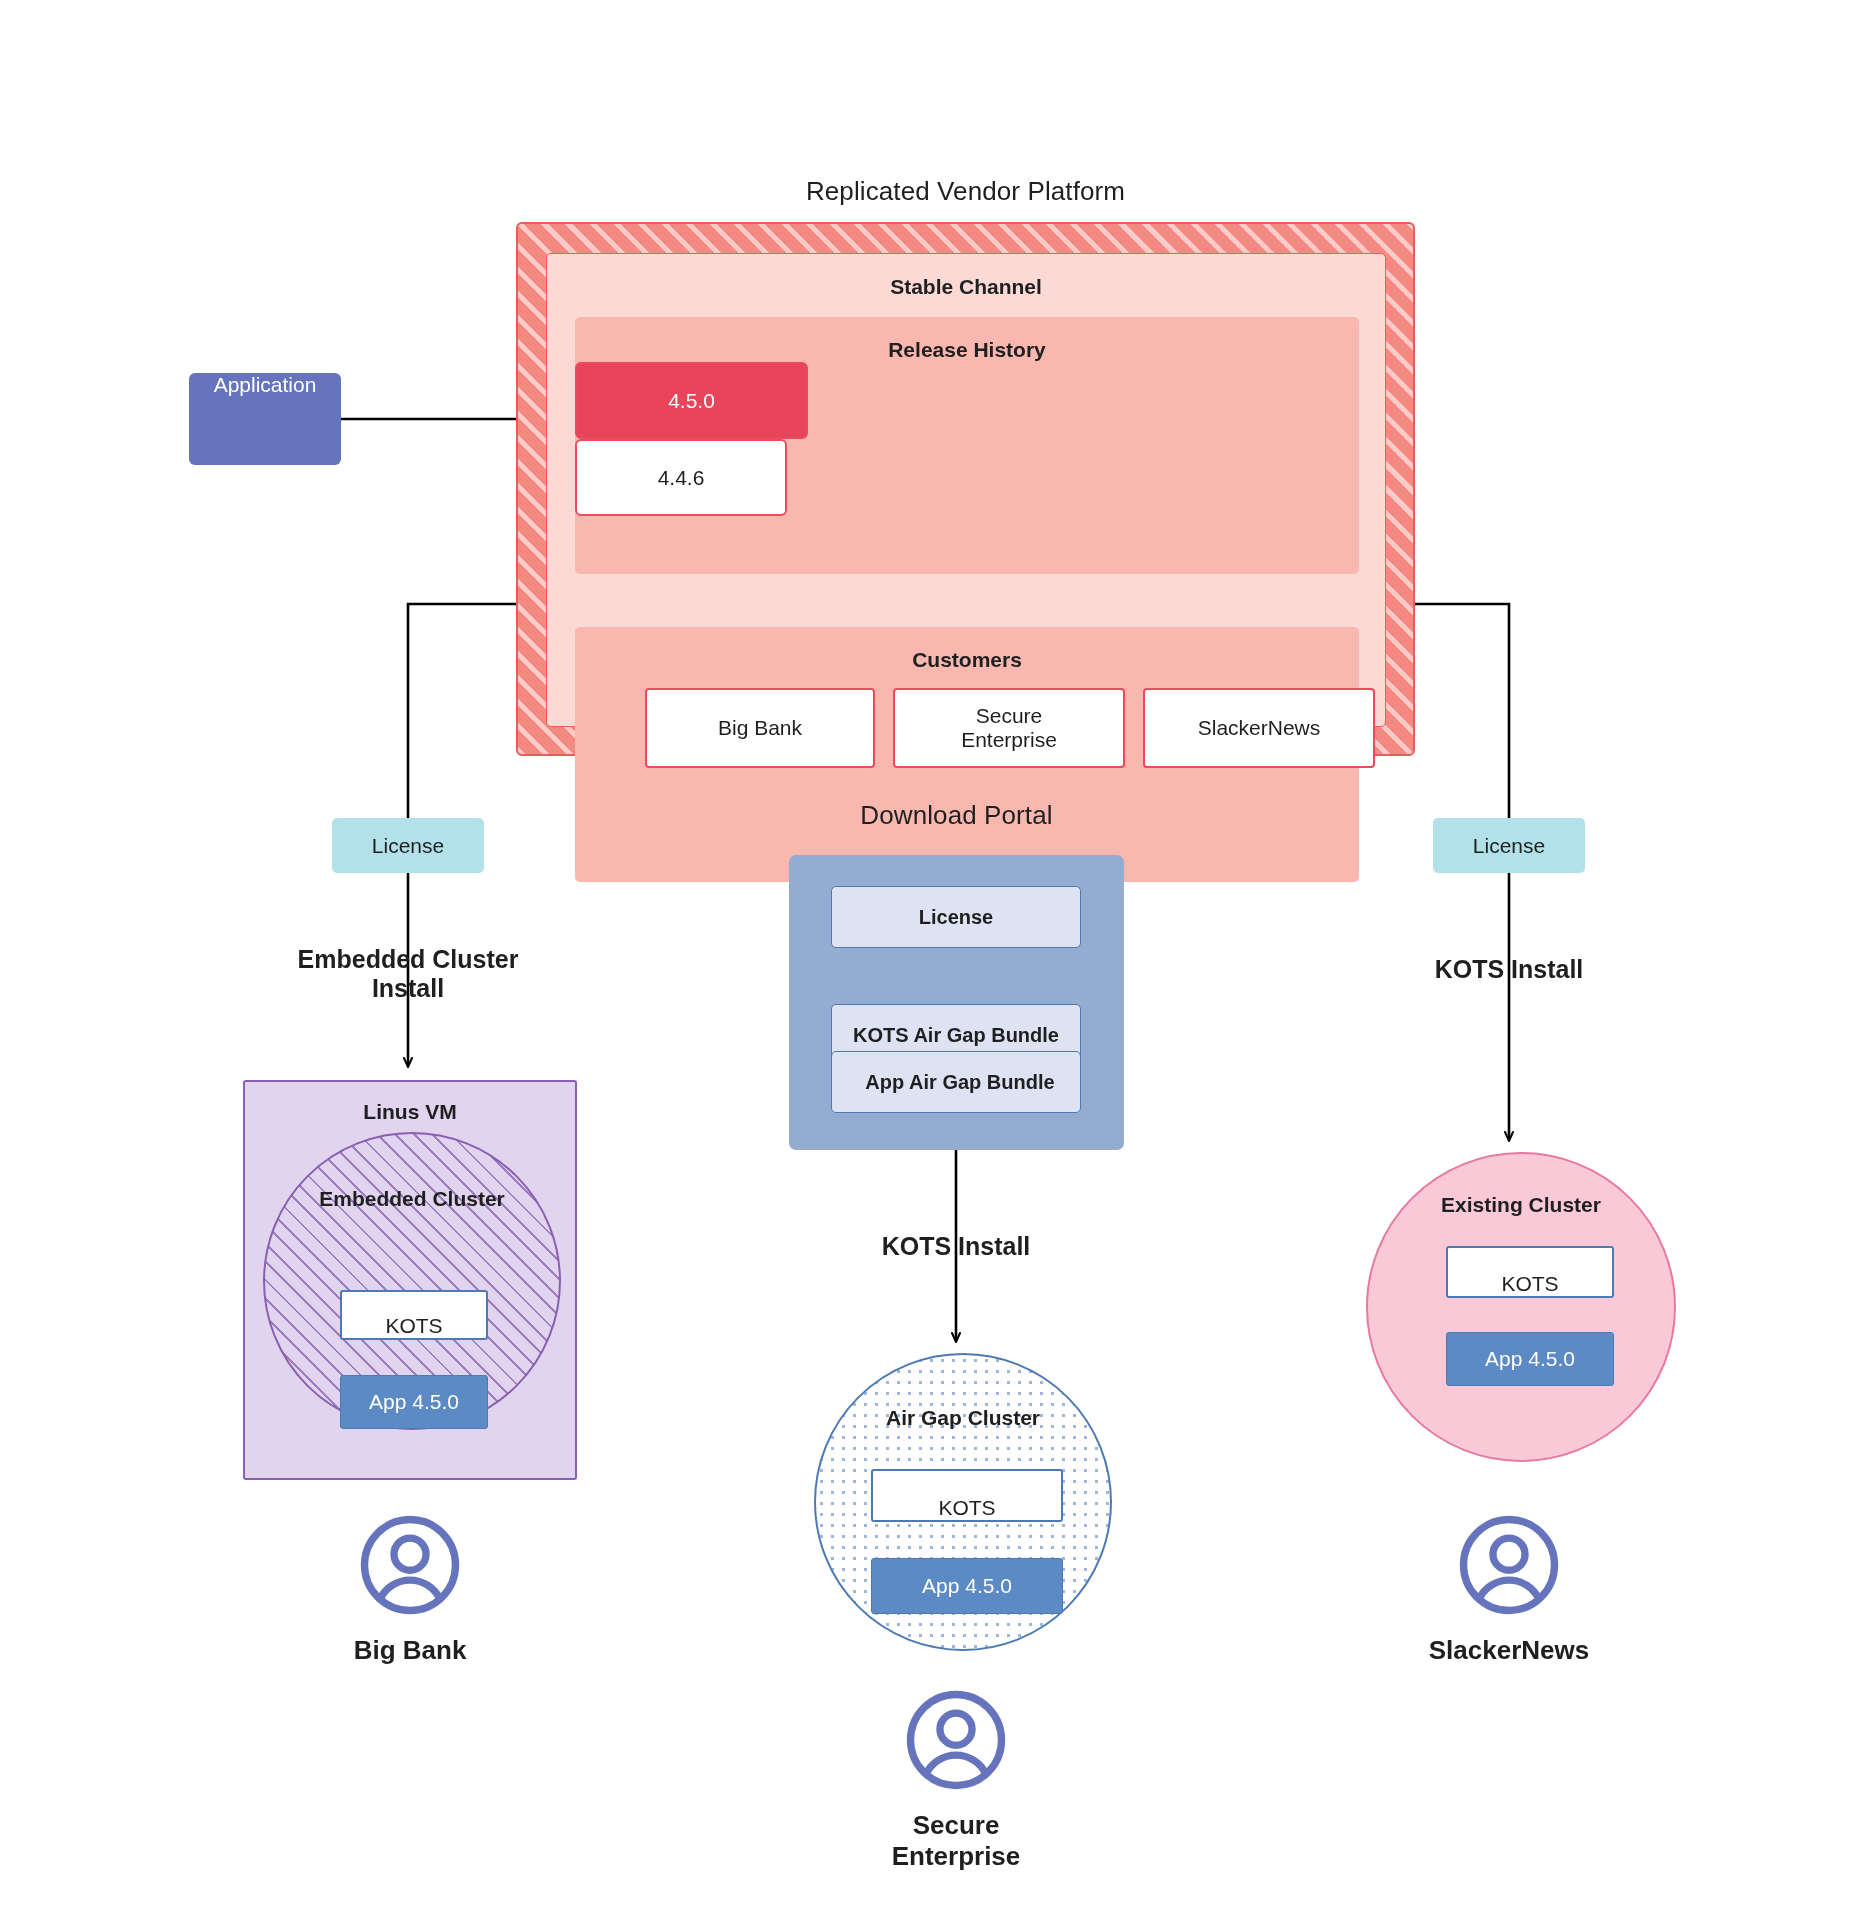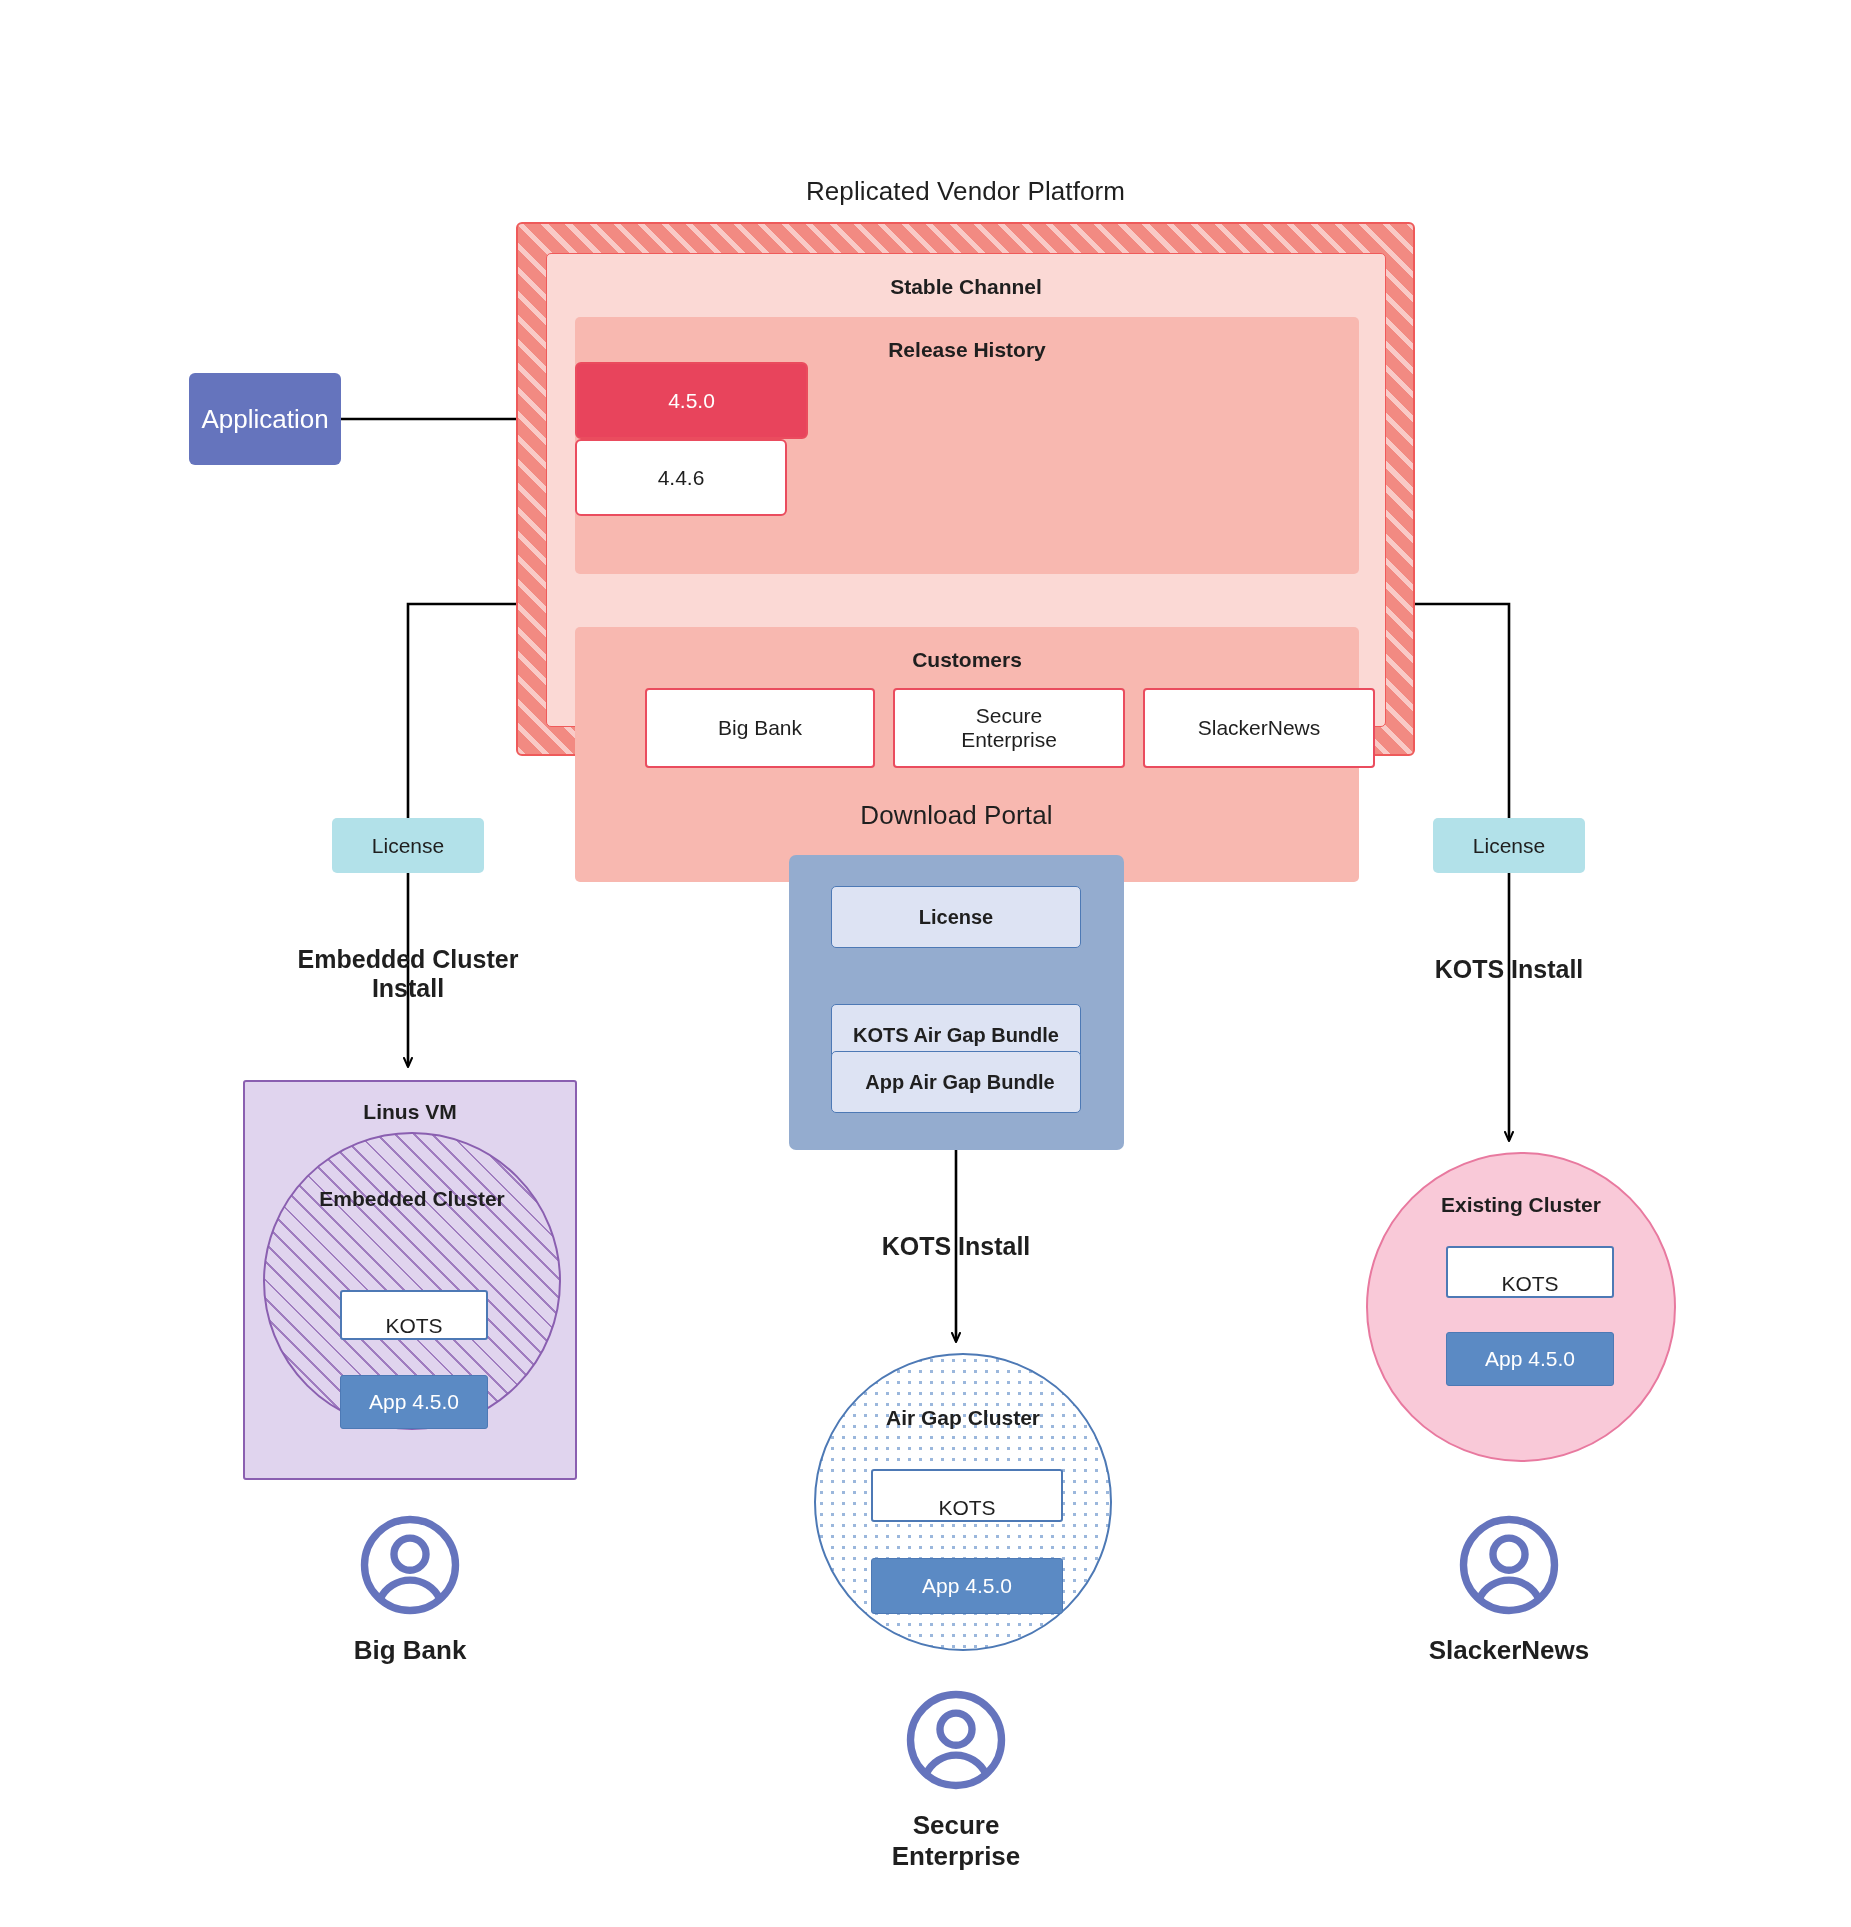--- a/index.html
+++ b/index.html
@@ -55,22 +55,22 @@
     display:flex; align-items:center; justify-content:center;
   }
   #cust-bigbank  { left:70px;  width:230px; }
   #cust-secure   { left:318px; width:232px; }
   #cust-slacker  { left:568px; width:232px; }
 
   
   #application-box {
     left:189px; top:373px; width:152px; height:92px;
     background:#6574bd; border-radius:6px; color:#ffffff;
-    display:flex; align-items:center; justify-content:center;
-    font-size:26px;
+    display:flex; justify-content:center;
+    font-size:21px;
   }
 
   
   .license-chip {
     width:152px; height:55px; background:#b2e1e9; border-radius:5px;
     display:flex; align-items:center; justify-content:center; font-size:21px;
   }
   #license-left  { left:332px;  top:818px; }
   #license-right { left:1433px; top:818px; }
 

